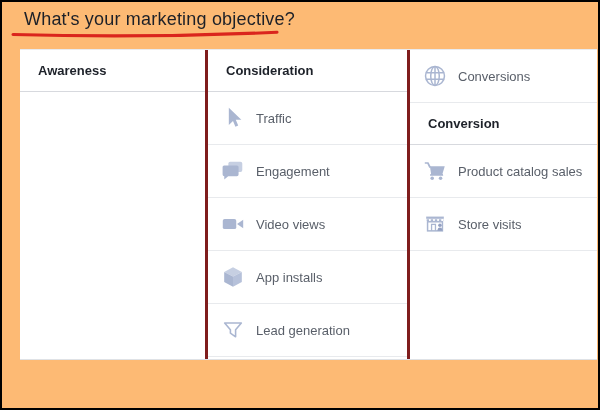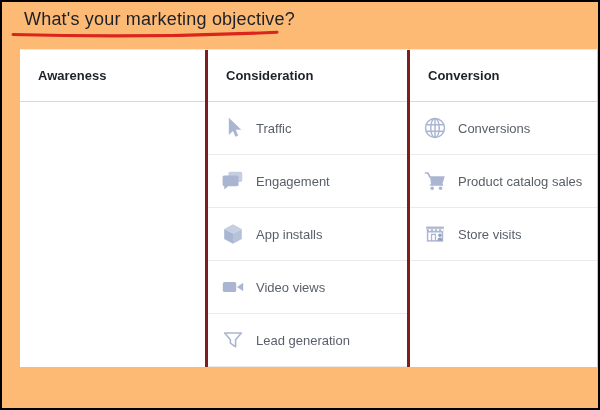--- a/index.html
+++ b/index.html
@@ -15,21 +15,21 @@
   .underline-svg { position:absolute; left:8px; top:27px; }
   .board {
     position:absolute; left:18px; top:47px; width:577px; height:311px;
     background:#fff; display:grid; grid-template-columns:185px 202px 190px;
     border-bottom:1px solid #dfe2e6; border-top:1px solid #e9ebee;
   }
   .col { display:flex; flex-direction:column; background:#fff; }
   .col + .col { border-left:3px solid #7f1d1d; }
   .cell { display:flex; align-items:center; }
   .head {
-    height:52px; padding-left:18px;
+    height:42px; padding-left:18px;
     font-size:13px; font-weight:bold; color:#1d2129;
     border-bottom:1px solid #d7d9de;
   }
   .item {
     height:53px; padding-left:12px; cursor:pointer;
     border-bottom:1px solid #e8eaed;
   }
   .col .item:last-child { border-bottom:none; }
   .item .icon { width:26px; height:26px; margin-right:10px; flex:0 0 26px; }
   .item .icon svg { width:26px; height:26px; display:block; }
@@ -64,58 +64,58 @@
             <svg viewBox="0 0 28 28">
               <rect x="9" y="4" width="15" height="11" rx="2" fill="#c6cfe2"></rect>
               <path d="M4.8 8 h13.4 a1.8 1.8 0 0 1 1.8 1.8 v8 a1.8 1.8 0 0 1 -1.8 1.8 h-9.4 l-4.2 3.6 v-3.6 h0 a1.8 1.8 0 0 1 -1.8 -1.8 v-8 A1.8 1.8 0 0 1 4.8 8 Z" fill="#aab6d1"></path>
             </svg>
           </span>
           <span class="label">Engagement</span>
         </div>
         <div class="cell item">
           <span class="icon">
             <svg viewBox="0 0 28 28">
+              <rect x="3" y="8.5" width="14.5" height="11" rx="2" fill="#aab6d1"></rect>
+              <path d="M18.3 14 L25 9.3 V18.7 Z" fill="#aab6d1"></path>
+            </svg>
+          </span>
+          <span class="label">Video views</span>
+        </div>
+        <div class="cell item">
+          <span class="icon">
+            <svg viewBox="0 0 28 28">
               <path d="M14 3.5 L23.5 8.5 L14 13.5 L4.5 8.5 Z" fill="#c6cfe2"></path>
               <path d="M4.5 8.5 L14 13.5 L14 24.5 L4.5 19.5 Z" fill="#aab6d1"></path>
               <path d="M23.5 8.5 L14 13.5 L14 24.5 L23.5 19.5 Z" fill="#b6c1da"></path>
             </svg>
           </span>
           <span class="label">App installs</span>
-        </div>
-        <div class="cell item">
-          <span class="icon">
-            <svg viewBox="0 0 28 28">
-              <rect x="3" y="8.5" width="14.5" height="11" rx="2" fill="#aab6d1"></rect>
-              <path d="M18.3 14 L25 9.3 V18.7 Z" fill="#aab6d1"></path>
-            </svg>
-          </span>
-          <span class="label">Video views</span>
         </div>
         <div class="cell item">
           <span class="icon">
             <svg viewBox="0 0 28 28">
               <path d="M5 6.5 H23 L16.8 13.8 V21.3 L11.2 17.4 V13.8 Z" fill="none" stroke="#aab6d1" stroke-width="1.7" stroke-linejoin="round"></path>
             </svg>
           </span>
           <span class="label">Lead generation</span>
         </div>
         <div class="filler"></div>
       </div>
       <div class="col">
-        <div class="cell head">Conversion</div>
         <div class="cell item">
           <span class="icon">
             <svg viewBox="0 0 28 28" fill="none" stroke="#aab6d1" stroke-width="1.6">
               <circle cx="14" cy="14" r="10.2"></circle>
               <ellipse cx="14" cy="14" rx="4.6" ry="10.2"></ellipse>
               <path d="M4.2 10.5 h19.6 M4.2 17.5 h19.6 M14 3.8 v20.4"></path>
             </svg>
           </span>
           <span class="label">Conversions</span>
         </div>
+        <div class="cell head">Conversion</div>
         <div class="cell item">
           <span class="icon">
             <svg viewBox="0 0 28 28">
               <path d="M8.5 8.8 H24.5 L22 17.2 H9.8 Z" fill="#aab6d1"></path>
               <path d="M3 4.6 h4 l2.6 5.2 -1.7 .9 -2.2 -4.4 H3 Z" fill="#aab6d1"></path>
               <path d="M9 17.2 H22.4 L22.9 19 H8.6 Z" fill="#aab6d1"></path>
               <circle cx="11" cy="21.8" r="1.9" fill="#aab6d1"></circle>
               <circle cx="20" cy="21.8" r="1.9" fill="#aab6d1"></circle>
             </svg>
           </span>

